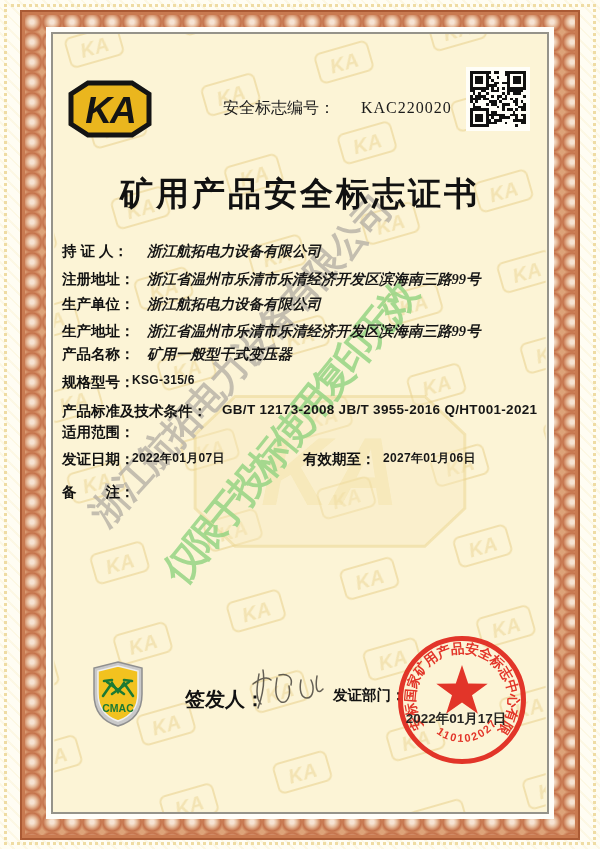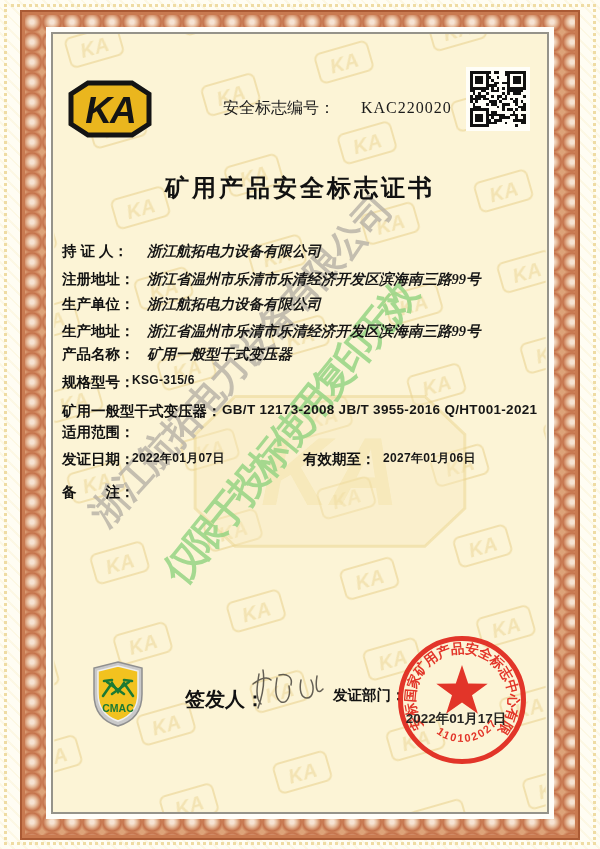--- a/index.html
+++ b/index.html
@@ -14,21 +14,21 @@
   .inner-panel{position:absolute;top:27px;left:46px;right:46px;bottom:30px;background:#fffef9;padding:5px;box-sizing:border-box;}
   .cert-body{position:relative;width:100%;height:100%;border:2px solid #95938a;background:#fcf4d6;box-sizing:border-box;overflow:hidden;}
   .bg-decor{position:absolute;left:0;top:0;width:100%;height:100%;}
 
   .abs{position:absolute;}
   .ka-logo{left:15px;top:46px;width:84px;height:58px;}
   .header-line{left:170px;top:64px;font-family:"Liberation Serif",serif;font-size:16px;color:#1c1c1c;}
   .header-line .num{margin-left:26px;letter-spacing:1px;}
   .qr{left:413px;top:33px;width:64px;height:64px;}
   .cert-title{left:0;right:0;top:138px;text-align:center;font-family:"Liberation Serif",serif;
-        font-weight:900;font-size:24px;letter-spacing:3px;color:#111;}
+        font-weight:900;font-size:33px;letter-spacing:3px;color:#111;}
 
   .frow{position:absolute;left:0;right:0;height:22px;}
   .frow .lab{position:absolute;left:9px;font-size:14.5px;font-weight:bold;color:#111;white-space:nowrap;}
   .frow .val{position:absolute;left:94px;white-space:nowrap;}
   .v-kai{font-family:"Liberation Serif",serif;font-style:italic;font-weight:bold;font-size:14.5px;color:#161616;}
   .v-sans{font-family:"Liberation Sans",sans-serif;font-weight:bold;font-size:12px;color:#161616;letter-spacing:.3px;}
 
   .statement{left:9px;top:535px;width:478px;font-family:"Liberation Serif",serif;font-style:italic;
         font-weight:bold;font-size:13.5px;line-height:20px;color:#151515;text-align:justify;text-indent:2em;}
 
@@ -235,21 +235,21 @@
       </div>
       <div class="frow" style="top:311px">
         <span class="lab">产品名称：</span>
         <span class="val v-kai">矿用一般型干式变压器</span>
       </div>
       <div class="frow" style="top:339px">
         <span class="lab">规格型号：</span>
         <span class="val v-sans" style="left:79px">KSG-315/6</span>
       </div>
       <div class="frow" style="top:368px">
-        <span class="lab">矿用一般型干式变压器：</span>
+        <span class="lab">产品标准及技术条件：</span>
         <span class="val v-sans" style="left:169px;font-size:13.5px">GB/T 12173-2008 JB/T 3955-2016 Q/HT001-2021</span>
       </div>
       <div class="frow" style="top:389px">
         <span class="lab">适用范围：</span>
       </div>
 
       <div class="frow" style="top:416px">
         <span class="lab">发证日期：</span>
         <span class="val v-sans" style="left:79px">2022年01月07日</span>
         <span class="lab" style="left:250px">有效期至：</span>

